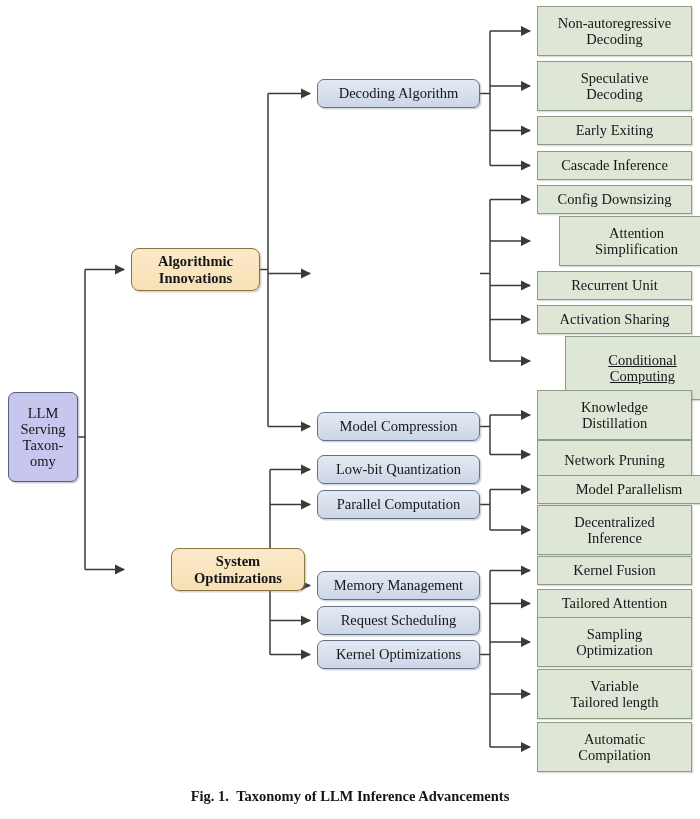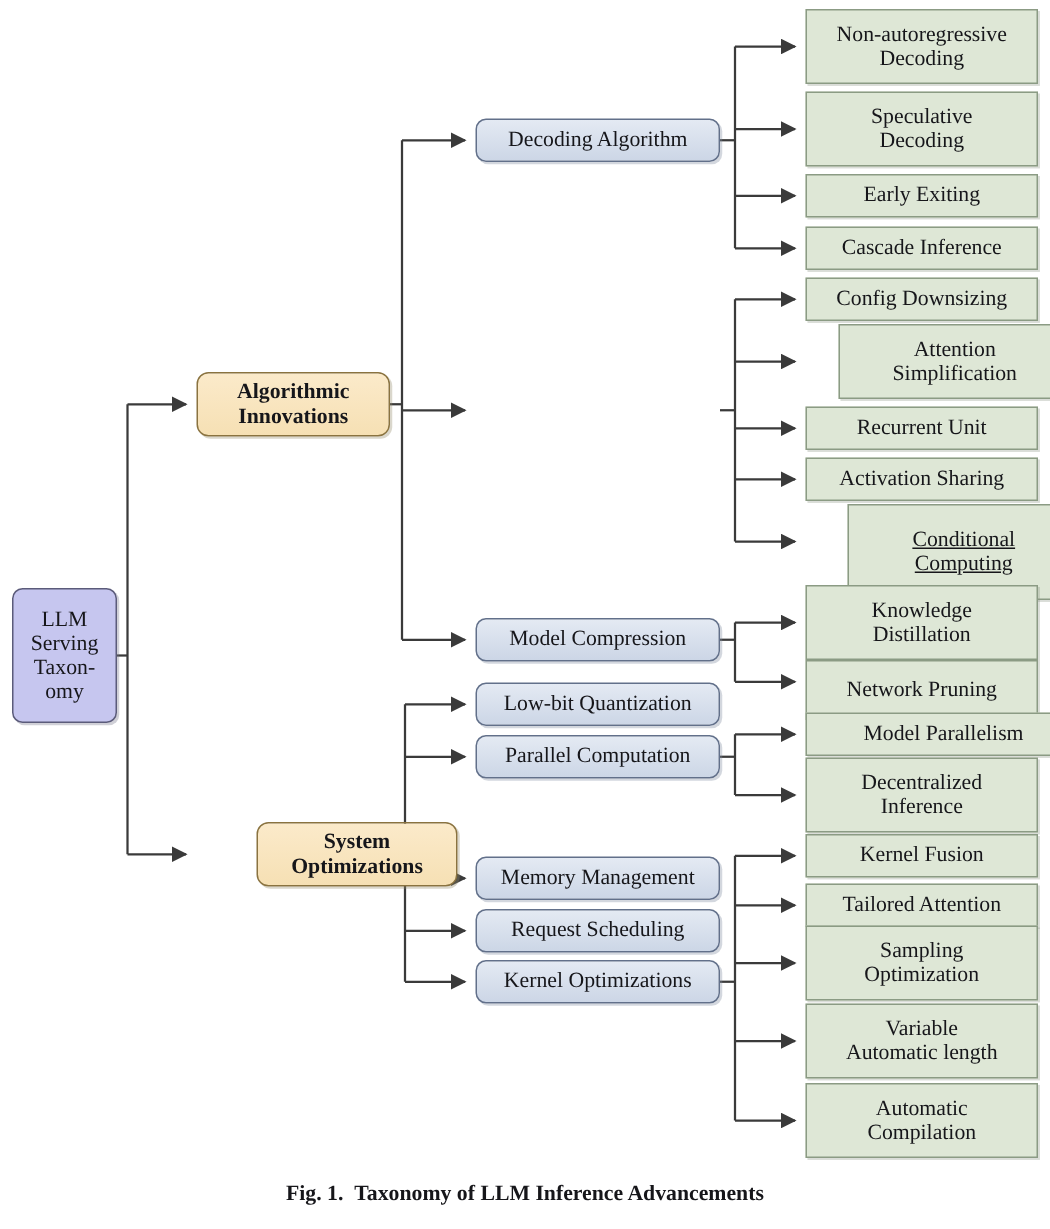--- a/index.html
+++ b/index.html
@@ -165,21 +165,21 @@
 Distillation</div>
   <div class="node node-l3" style="left: 537px; top: 440px; width: 155px; height: 40px;">Network Pruning</div>
   <div class="node node-l3" style="left: 537px; top: 475px; width: 184px; height: 29px;">Model Parallelism</div>
   <div class="node node-l3" style="left: 537px; top: 505px; width: 155px; height: 50px;">Decentralized
 Inference</div>
   <div class="node node-l3" style="left: 537px; top: 556px; width: 155px; height: 29px;">Kernel Fusion</div>
   <div class="node node-l3" style="left: 537px; top: 589px; width: 155px; height: 29px;">Tailored Attention</div>
   <div class="node node-l3" style="left: 537px; top: 617px; width: 155px; height: 50px;">Sampling
 Optimization</div>
   <div class="node node-l3" style="left: 537px; top: 669px; width: 155px; height: 50px;">Variable
-Automatic length</div>
+Tailored length</div>
   <div class="node node-l3" style="left: 537px; top: 722px; width: 155px; height: 50px;">Automatic
 Compilation</div>
 
   <div id="caption">
     <span class="figlabel">Fig. 1.</span><span>&nbsp;&nbsp;</span><span class="figtitle">Taxonomy of LLM Inference Advancements</span>
   </div>
 
 </div>
 
 </body></html>

